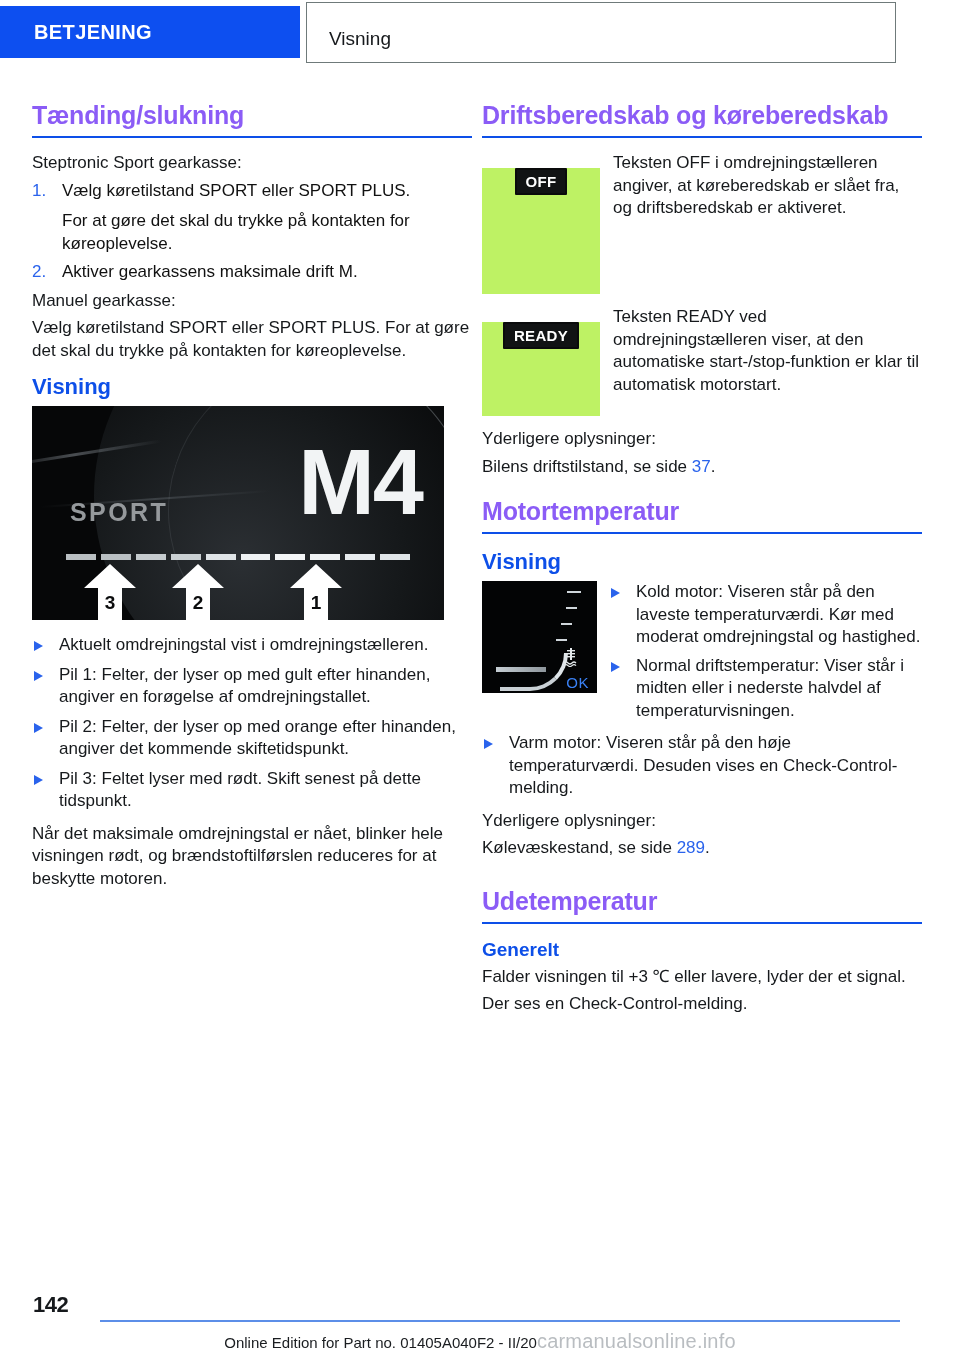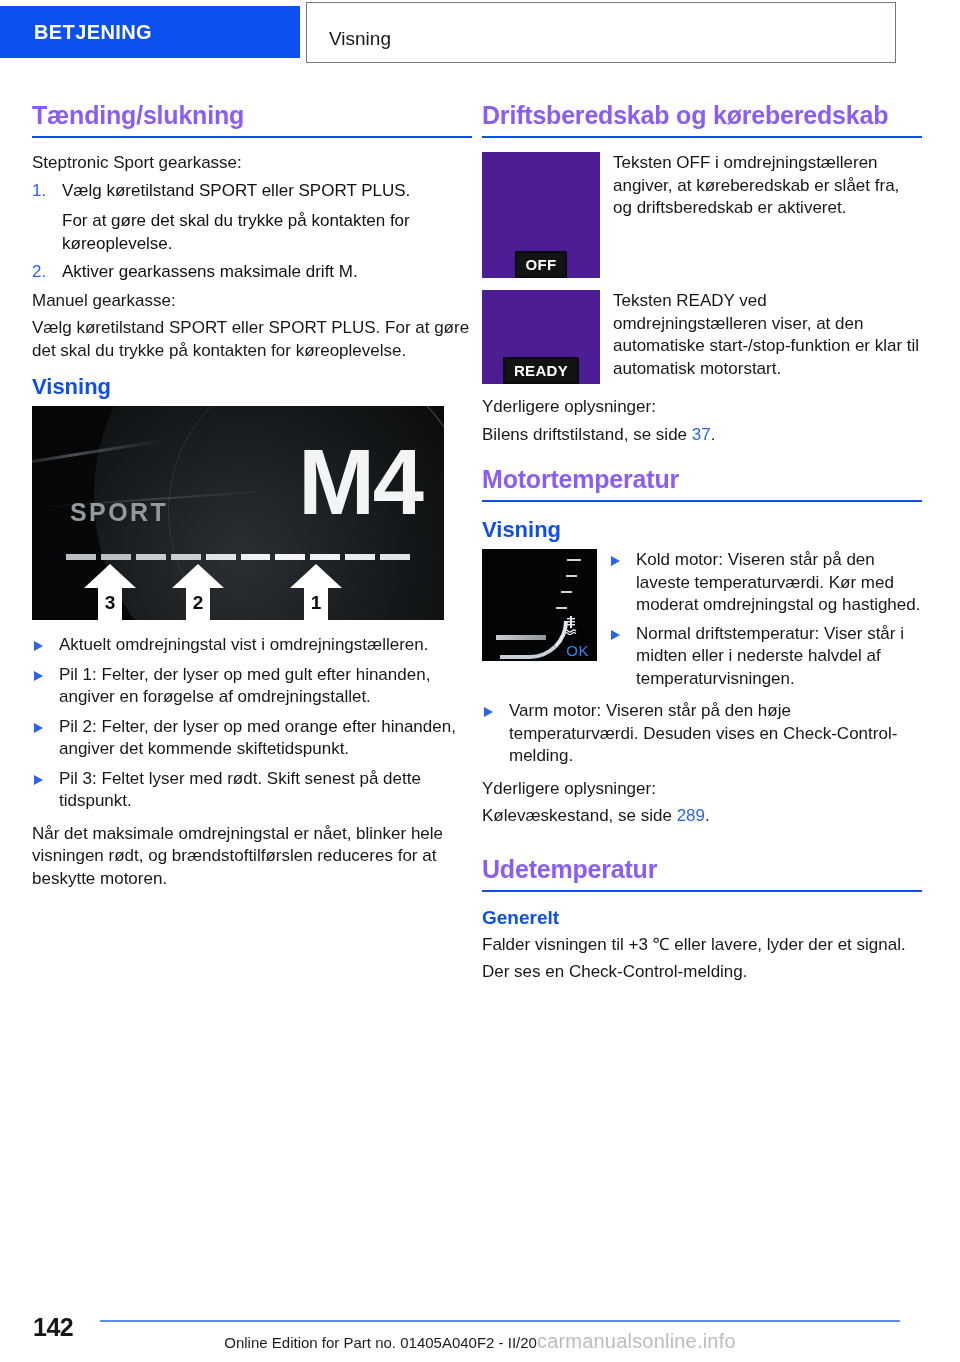--- a/index.html
+++ b/index.html
@@ -234,24 +234,25 @@
 
   
   .figrow {
     display: flex;
     align-items: flex-start;
     margin-bottom: 12px;
   }
   .figbox {
     width: 118px;
     flex: 0 0 118px;
-    background: #4c1d95;
+    background: #bef264;
     display: flex;
-    align-items: flex-end;
+    align-items: flex-start;
     justify-content: center;
+    margin-top: 16px;
   }
   .figbox.off   { height: 126px; }
   .figbox.ready { height: 94px; }
   .badge {
     background: #111314;
     color: #ffffff;
     font-size: 15px;
     font-weight: bold;
     letter-spacing: 0.3px;
     padding: 3px 9px;
@@ -343,25 +344,24 @@
 
   
   .footer {
     position: absolute;
     left: 0; bottom: 0;
     width: 960px; height: 78px;
   }
   .footer .pagenum {
     position: absolute;
     left: 33px; top: 8px;
-    font-size: 25px;
+    font-size: 22px;
     font-weight: bold;
     color: #16191c;
     letter-spacing: -0.5px;
-    margin-top: 21px;
   }
   .footer .frule {
     position: absolute;
     left: 100px; top: 36px;
     width: 800px; height: 2px;
     background: #5c8ee8;
   }
   .footer .fline {
     position: absolute;
     left: 0; top: 46px;

